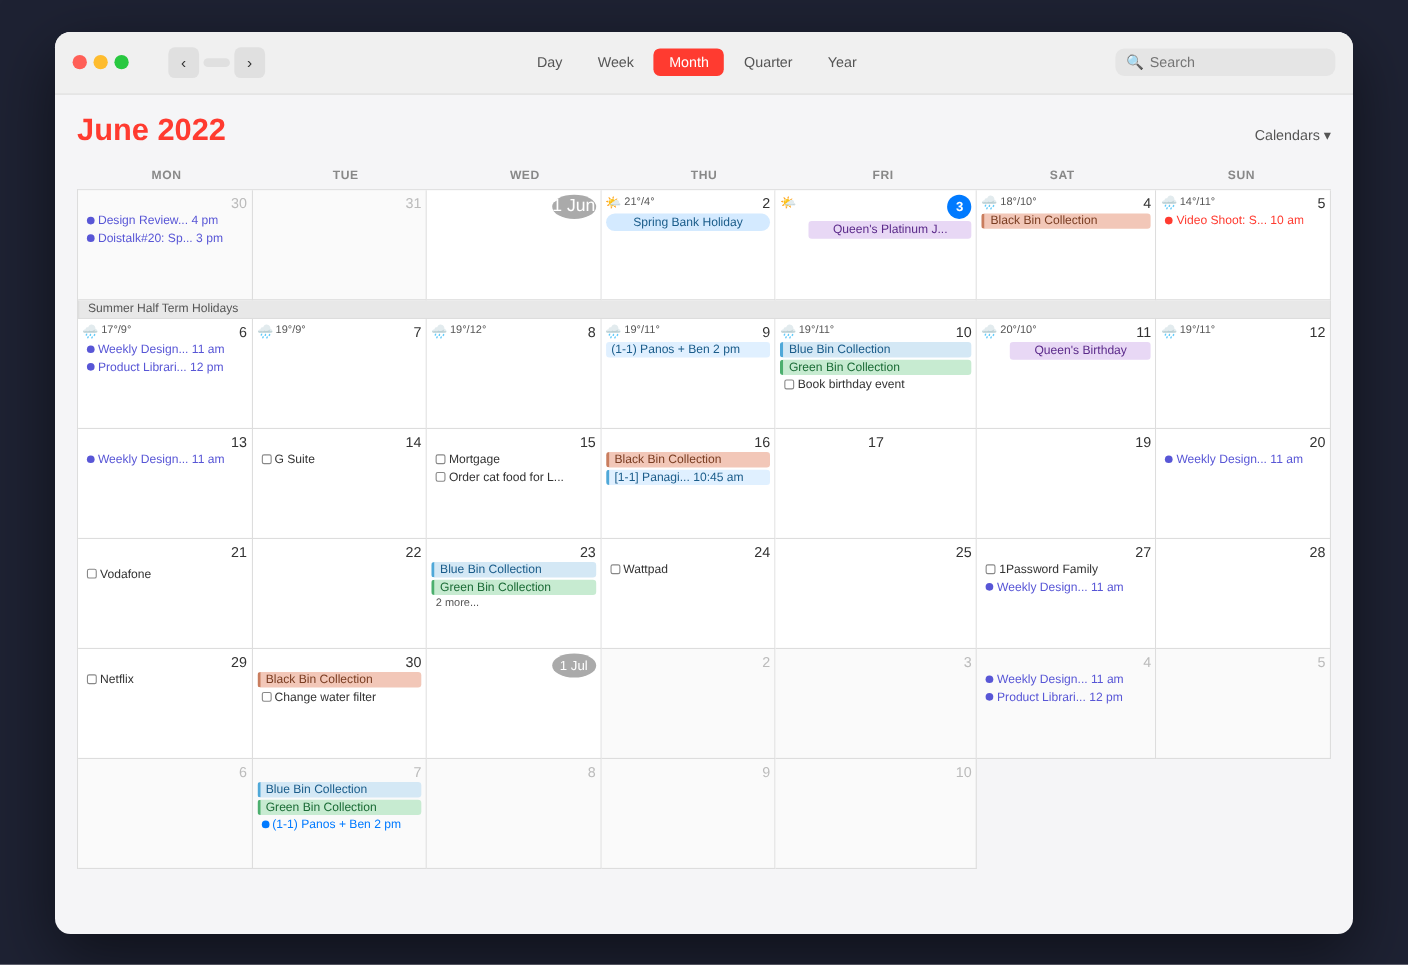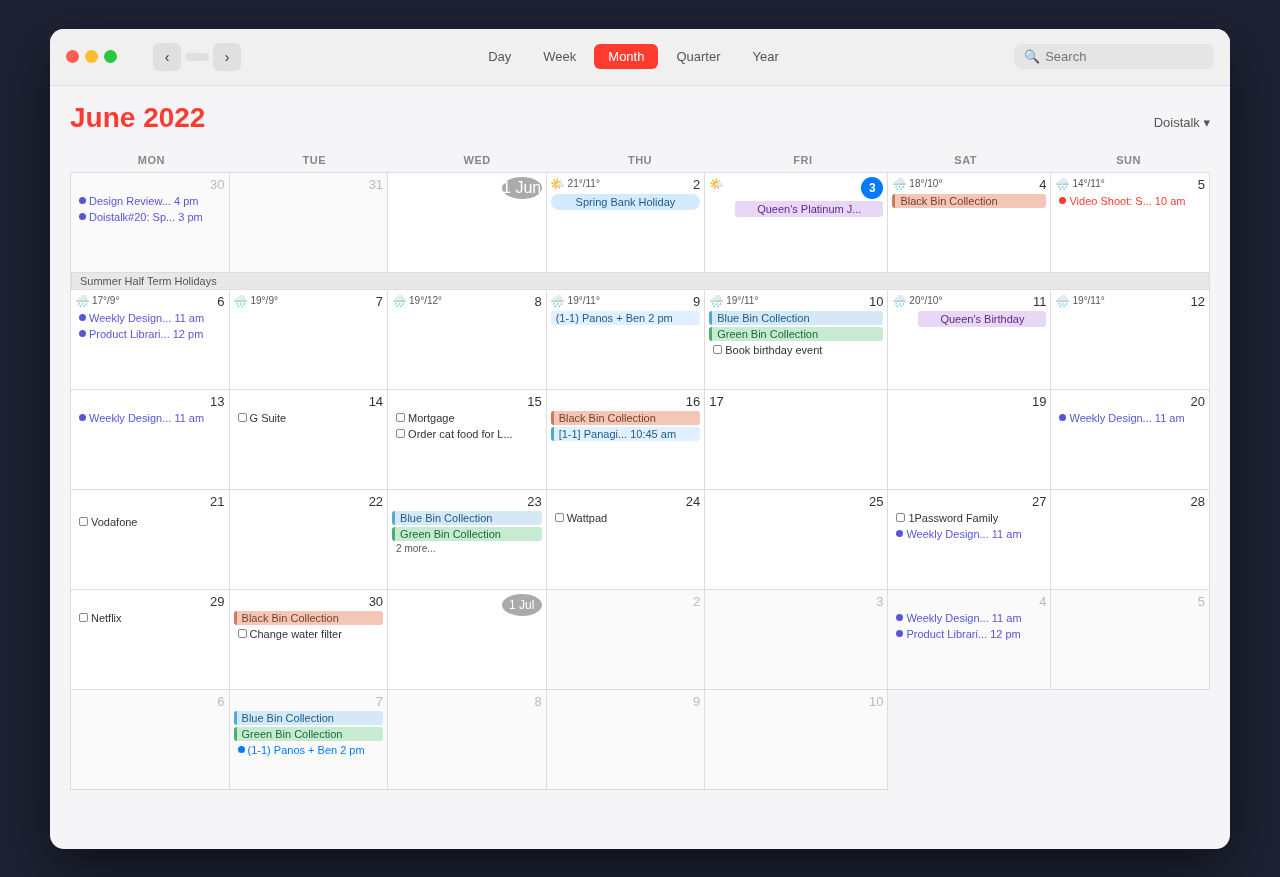--- a/index.html
+++ b/index.html
@@ -237,21 +237,21 @@
       <span class="search-icon">🔍</span>
       <input class="search-input" placeholder="Search" type="text" style="">
     </div>
   </div>
 
   <div class="calendar-body">
     <div class="calendar-header-row">
       <div class="month-title">
         <span>June </span><span style="color:#ff3b30">2022</span>
       </div>
-      <button class="calendars-btn">Doistalk ▾</button>
+      <button class="calendars-btn">Calendars ▾</button>
     </div>
 
     <div class="day-headers">
       <div class="day-header">MON</div>
       <div class="day-header">TUE</div>
       <div class="day-header">WED</div>
       <div class="day-header">THU</div>
       <div class="day-header">FRI</div>
       <div class="day-header">SAT</div>
       <div class="day-header">SUN</div>
@@ -281,21 +281,21 @@
         <div class="cal-cell">
           <div style="display: flex; justify-content: space-between; align-items: flex-start; margin-bottom: 2px;">
             <span></span>
             <div style="background: rgb(170, 170, 170); color: white; border-radius: 50%; width: 40px; height: 22px; display: flex; align-items: center; justify-content: center; font-size: 16px; font-weight: 500;">1 Jun</div>
           </div>
         </div>
         <div class="cal-cell">
           <div style="display: flex; justify-content: space-between; align-items: flex-start; margin-bottom: 2px;">
             <div style="font-size: 10px; color: rgb(85, 85, 85); display: flex; align-items: center; gap: 2px;">
               <span style="font-size: 12px;">🌤️</span>
-              <span>21°/11°</span>
+              <span>21°/4°</span>
             </div>
             <div style="font-size: 13px; font-weight: 500; color: rgb(51, 51, 51);">2</div>
           </div>
           <div class="event-bar spring">Spring Bank Holiday</div>
         </div>
         <div class="cal-cell">
           <div style="display: flex; justify-content: space-between; align-items: flex-start; margin-bottom: 2px;">
             <div style="font-size: 10px; color: rgb(85, 85, 85); display: flex; align-items: center; gap: 2px;">
               <span style="font-size: 12px;">🌤️</span>
             </div>
@@ -442,21 +442,21 @@
         </div>
         <div class="cal-cell">
           <div style="display: flex; justify-content: space-between; align-items: flex-start; margin-bottom: 2px;">
             <span></span>
             <div style="font-size: 13px; font-weight: 500; color: rgb(51, 51, 51);">16</div>
           </div>
           <div class="event-bar black-bin">Black Bin Collection</div>
           <div class="event-bar panagi">[1-1] Panagi... 10:45 am</div>
         </div>
         <div class="cal-cell">
-          <div style="display: flex; justify-content: flex-start; align-items: flex-start; margin-bottom: 2px;">
+          <div style="display: flex; justify-content: center; align-items: flex-start; margin-bottom: 2px;">
             <span></span>
             <div style="font-size: 13px; font-weight: 500; color: rgb(51, 51, 51);">17</div>
           </div>
         </div>
         <div class="cal-cell">
           <div style="display: flex; justify-content: space-between; align-items: flex-start; margin-bottom: 2px;">
             <span></span>
             <div style="font-size: 13px; font-weight: 500; color: rgb(51, 51, 51);">19</div>
           </div>
         </div>

